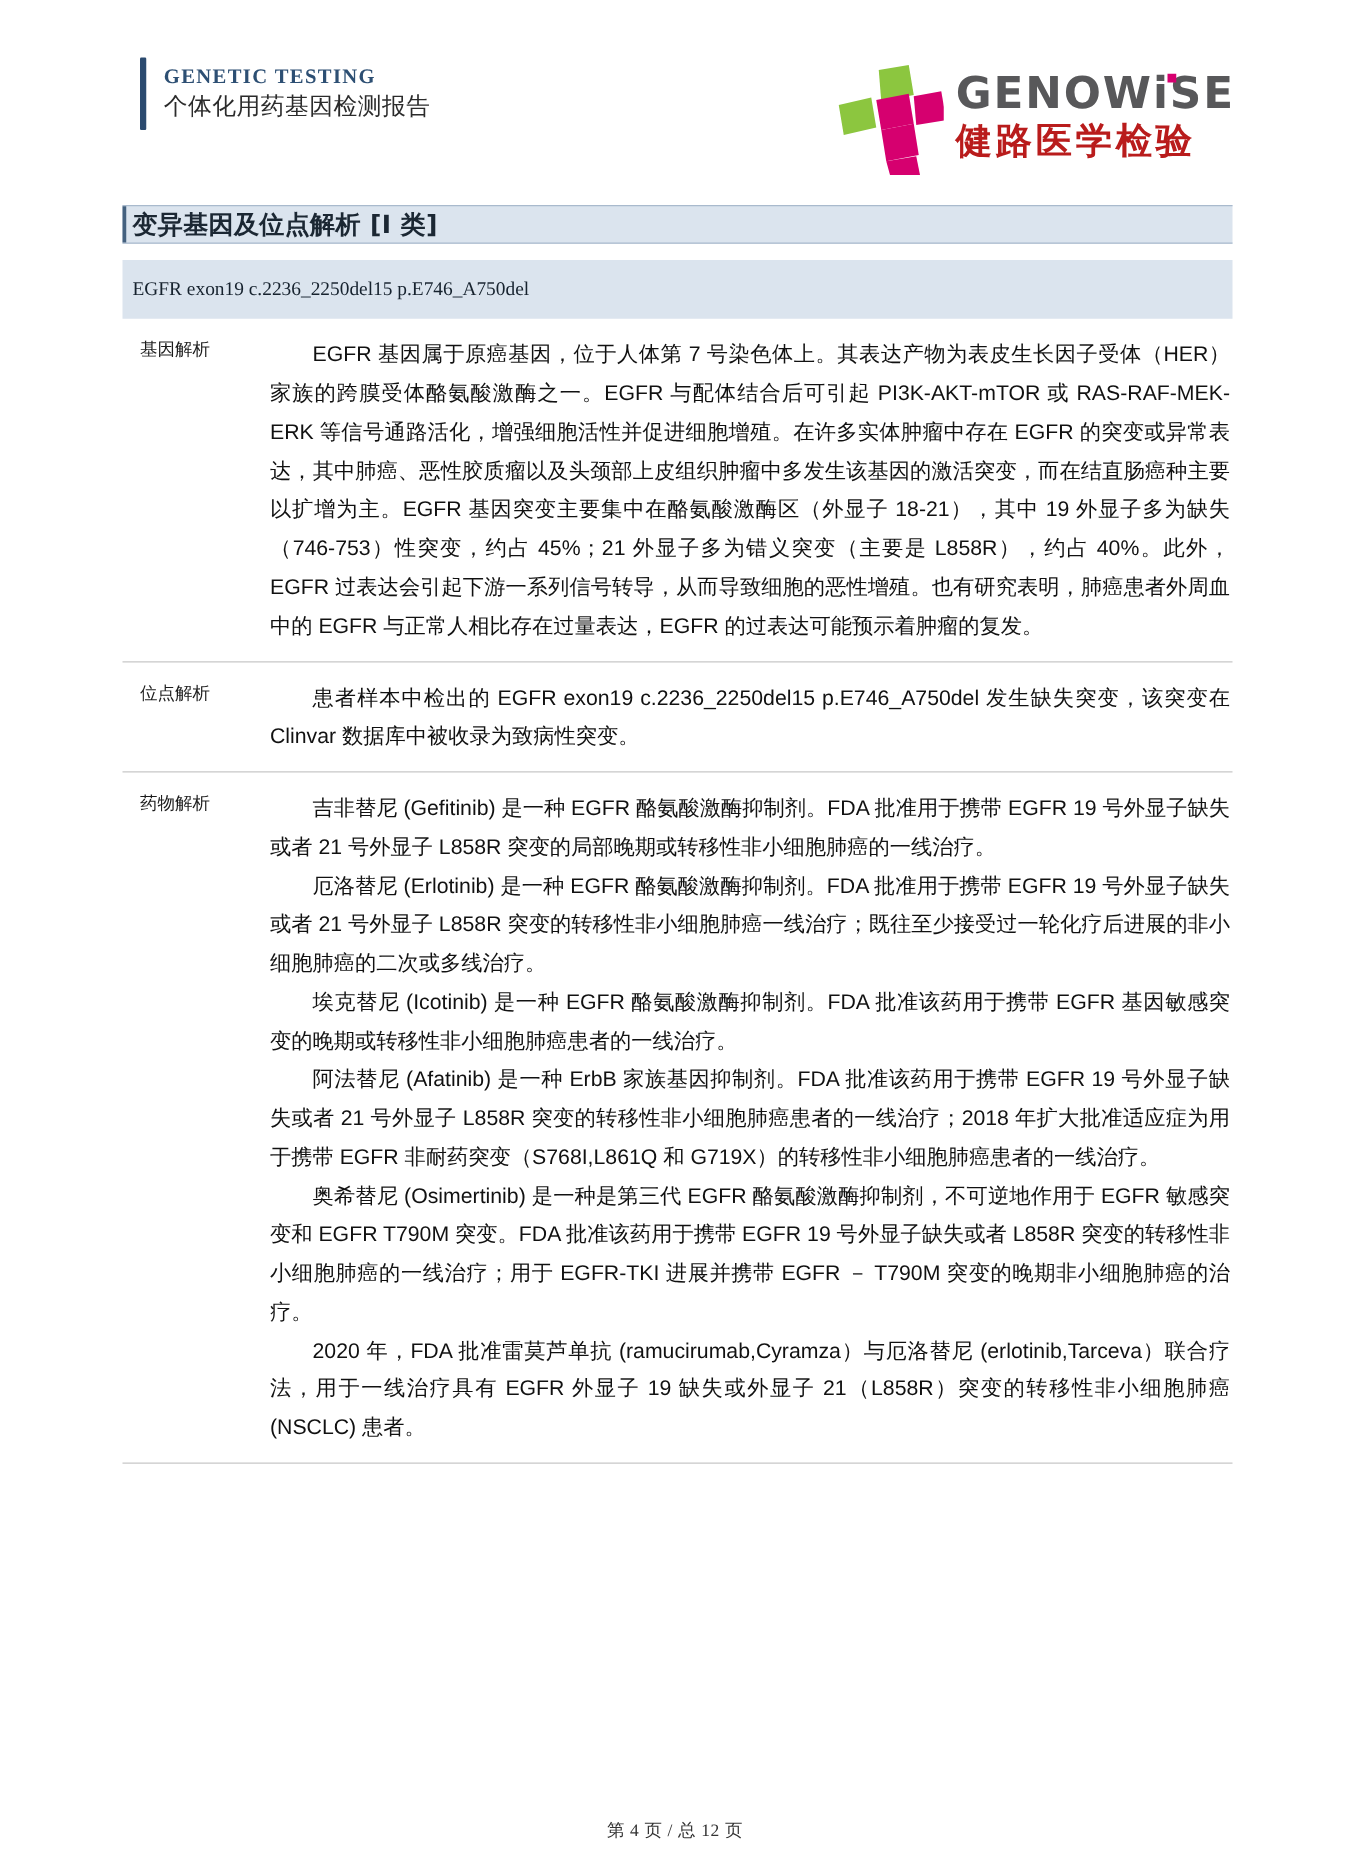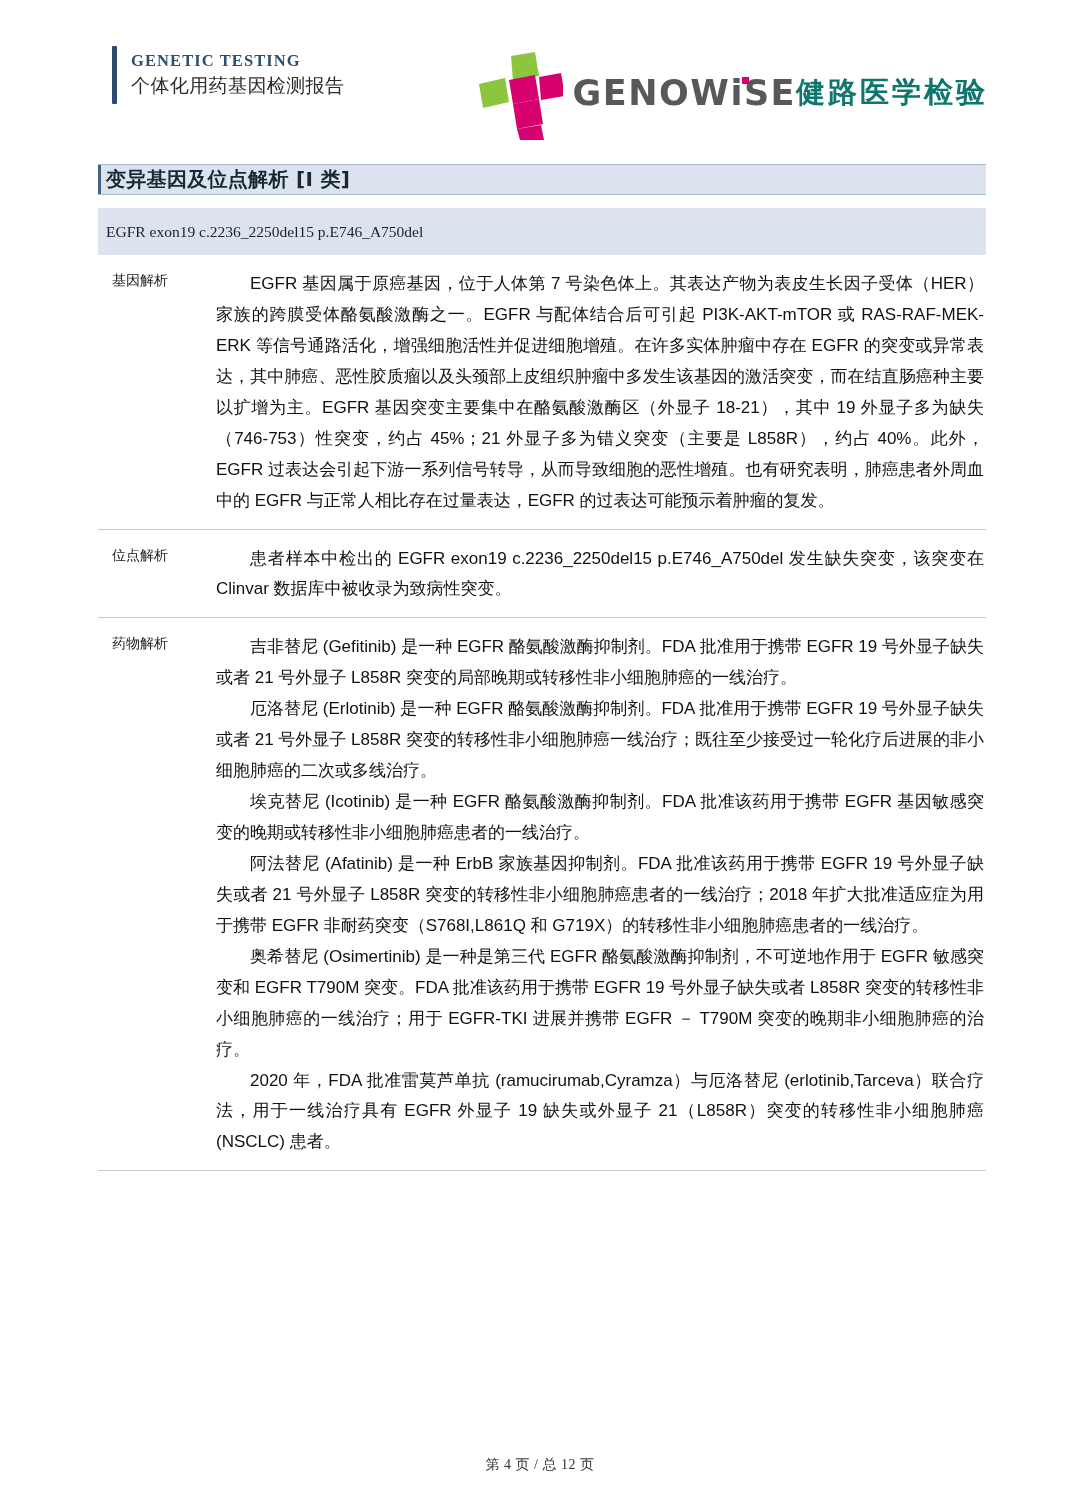--- a/index.html
+++ b/index.html
@@ -77,46 +77,46 @@
   }
   .logo-mark {
     width: 92px;
     height: 92px;
     position: relative;
     margin-right: 10px;
   }
   .logo-mark svg { display: block; }
   .logo-text {
     display: flex;
-    flex-direction: row;
+    flex-direction: column;
     justify-content: center;
   }
   .logo-en {
     font-family: "DejaVu Sans", "Liberation Sans", sans-serif;
     font-weight: bold;
     font-size: 35px;
     letter-spacing: 1.5px;
     color: #58585a;
     line-height: 1.05;
     position: relative;
   }
   .logo-en .dot {
     position: absolute;
     width: 7px;
     height: 7px;
     background: #d6006f;
     top: 2px;
     right: 47px;
   }
   .logo-cn {
-    font-family: Liberation Mono, monospace;
+    font-family: Liberation Sans, sans-serif;
     font-weight: bold;
     font-size: 29px;
     letter-spacing: 3px;
-    color: #0f766e;
+    color: #b91c1c;
     line-height: 1.25;
     margin-top: 2px;
   }
 
   
   .content {
     position: absolute;
     left: 98px;
     top: 164px;
     width: 888px;

